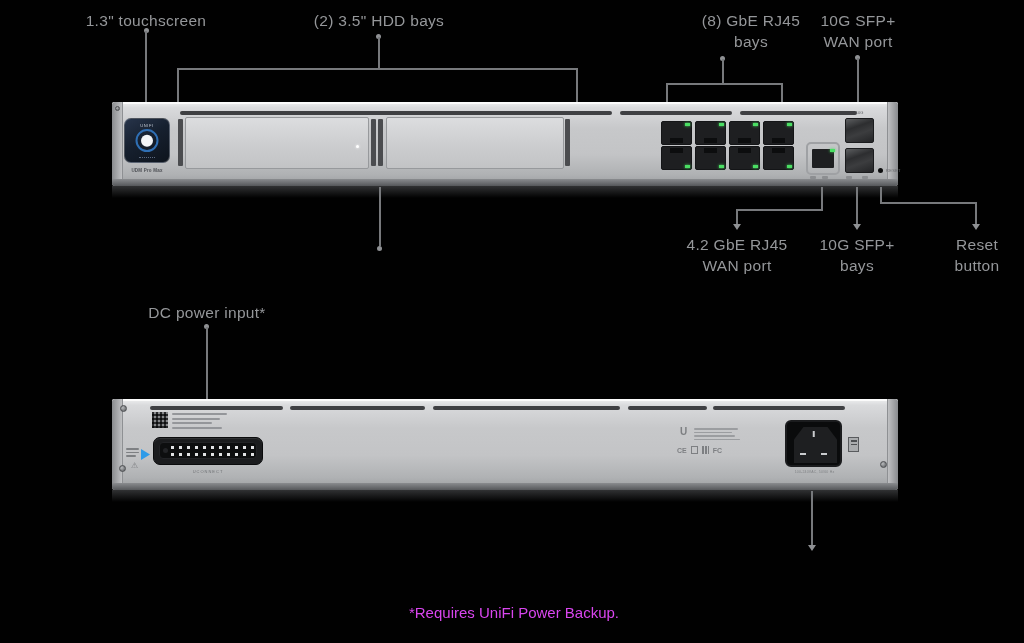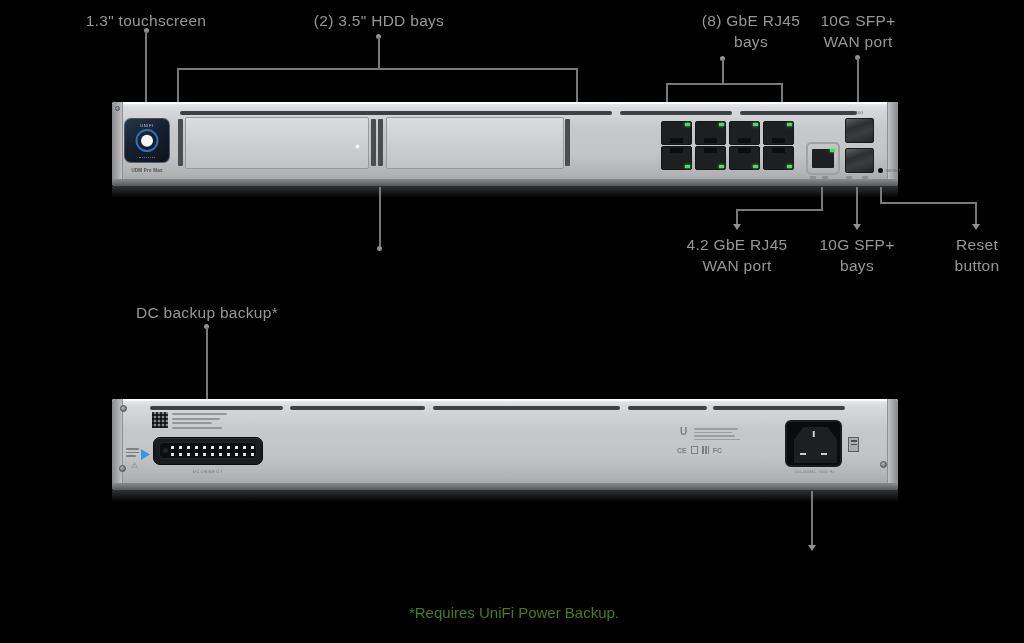--- a/index.html
+++ b/index.html
@@ -11,21 +11,21 @@
   }
   
   .line { position: absolute; background: #77797c; }
   .dot  { position: absolute; width: 5px; height: 5px; border-radius: 50%; background: #8f9194; }
   .arrow-down { position: absolute; width: 0; height: 0;
     border-left: 4px solid transparent; border-right: 4px solid transparent;
     border-top: 6px solid #8f9194; }
   .bracket { position: absolute; border: 2px solid #77797c; border-bottom: none; }
   .clabel { position: absolute; color: #95979a; font-size: 15.5px; line-height: 21px;
     text-align: center; letter-spacing: .3px; }
-  .footnote { position: absolute; color: #4d7c0f; font-size: 15px; text-align: center; }
+  .footnote { position: absolute; color: #d946ef; font-size: 15px; text-align: center; }
   
   .shell { position: absolute; border-radius: 3px;
     background: linear-gradient(180deg,#eeeff0 0%,#d9dadc 7%,#c7c8ca 32%,#c3c4c6 62%,#b0b2b4 86%,#9b9da0 100%); }
   .shell .top-hl { position:absolute; left:0; right:0; top:0; height:2px; background:rgba(255,255,255,.8); border-radius:3px 3px 0 0; }
   .shell .lip { position:absolute; left:0; right:0; bottom:0; height:7px; border-radius:0 0 3px 3px;
     background: linear-gradient(180deg,#8a8c8f,#55575a); }
   .cap { position:absolute; top:0; bottom:0; width:11px; }
   .cap.l { left:0; border-right:1px solid #8e9093; background:linear-gradient(90deg,#898b8e,#c0c1c3); border-radius:3px 0 0 3px; }
   .cap.r { right:0; border-left:1px solid #8e9093; background:linear-gradient(270deg,#898b8e,#c0c1c3); border-radius:0 3px 3px 0; }
   .vent { position:absolute; height:4px; background:#3f4043; border-radius:2px; top:9px; }
@@ -217,21 +217,21 @@
 
   <div class="line" style="left:880px; top:187px; width:2px; height:17px;"></div>
   <div class="line" style="left:880px; top:202px; width:97px; height:2px;"></div>
   <div class="line" style="left:975px; top:204px; width:2px; height:20px;"></div>
   <div class="arrow-down" style="left:972px; top:224px;"></div>
   <div class="clabel" style="left:910px; top:234px; width:134px;">
     <div>Reset</div>
     <div>button</div>
   </div>
 
-  <div class="clabel" style="left:122px; top:302px; width:170px;">DC backup backup*</div>
+  <div class="clabel" style="left:122px; top:302px; width:170px;">DC power input*</div>
   <div class="dot" style="left:204px; top:324px;"></div>
   <div class="line" style="left:206px; top:327px; width:2px; height:72px;"></div>
 
   <div class="shell" style="left:112px; top:399px; width:786px; height:91px;">
     <div class="top-hl"></div>
     <div class="cap l"></div>
     <div class="cap r"></div>
 
     <div class="vent" style="left:38px;  width:133px; top:7px;"></div>
     <div class="vent" style="left:178px; width:135px; top:7px;"></div>

